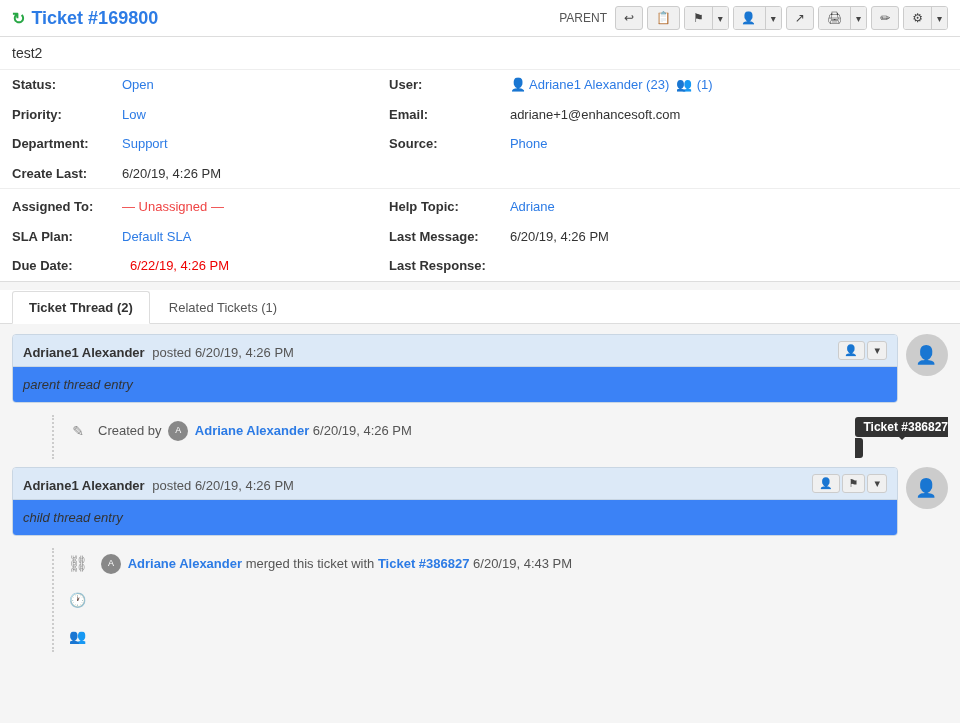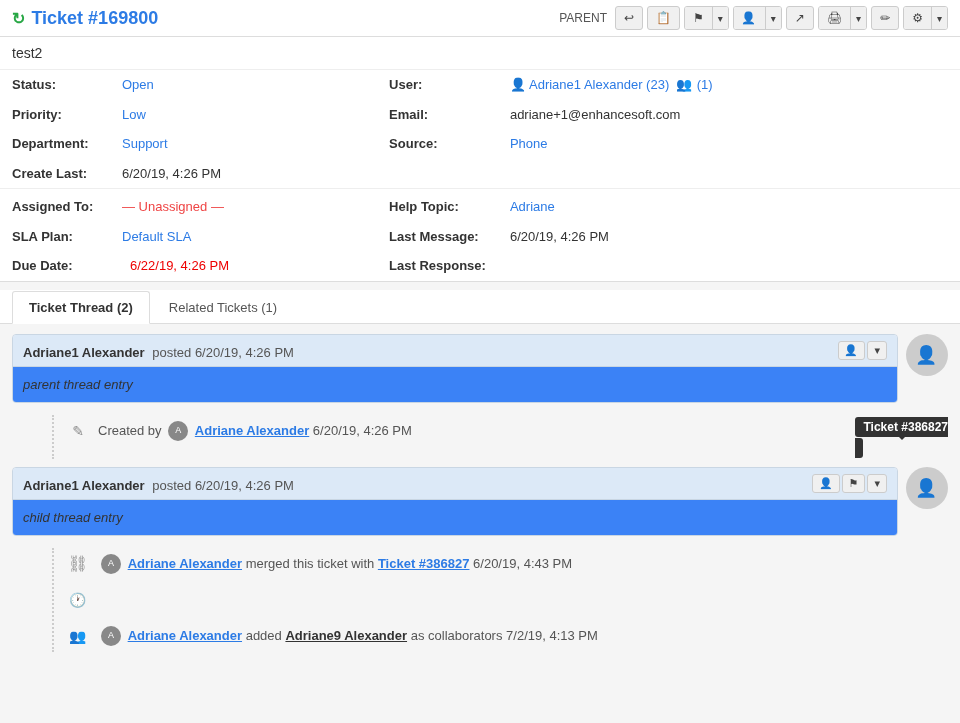--- a/index.html
+++ b/index.html
@@ -211,21 +211,21 @@
       justify-content: center;
       color: #888;
       font-size: 14px;
     }
     .event-row .event-text {
       flex: 1;
       color: #555;
       line-height: 1.5;
       padding-top: 2px;
     }
-    .event-row .event-text .bold { font-weight: bold; color: #333; text-decoration: underline; }
+    .event-row .event-text .bold { font-weight: bold; color: #333; }
     .event-row .event-text .link { color: #2c7be5; }
     .event-row .event-avatar {
       width: 20px;
       height: 20px;
       border-radius: 50%;
       background: #888;
       display: inline-flex;
       align-items: center;
       justify-content: center;
       color: #fff;
@@ -442,24 +442,16 @@
         <span> 6/20/19, 4:43 PM</span>
       </div>
     </div>
 
     <div class="event-row">
       <div class="event-icon" style="font-size:14px;">🕐</div>
     </div>
 
     <div class="event-row">
       <div class="event-icon" style="font-size:14px;">👥</div>
-      <div class="event-text">
-        <span class="event-avatar">A</span>
-        <a href="#" class="link bold">Adriane Alexander</a>
-        <span> added </span>
-        <span class="bold">Adriane9 Alexander</span>
-        <span> as collaborators </span>
-        <span>7/2/19, 4:13 PM</span>
-      </div>
     </div>
   </div>
 
 </div>
 
 </body></html>

